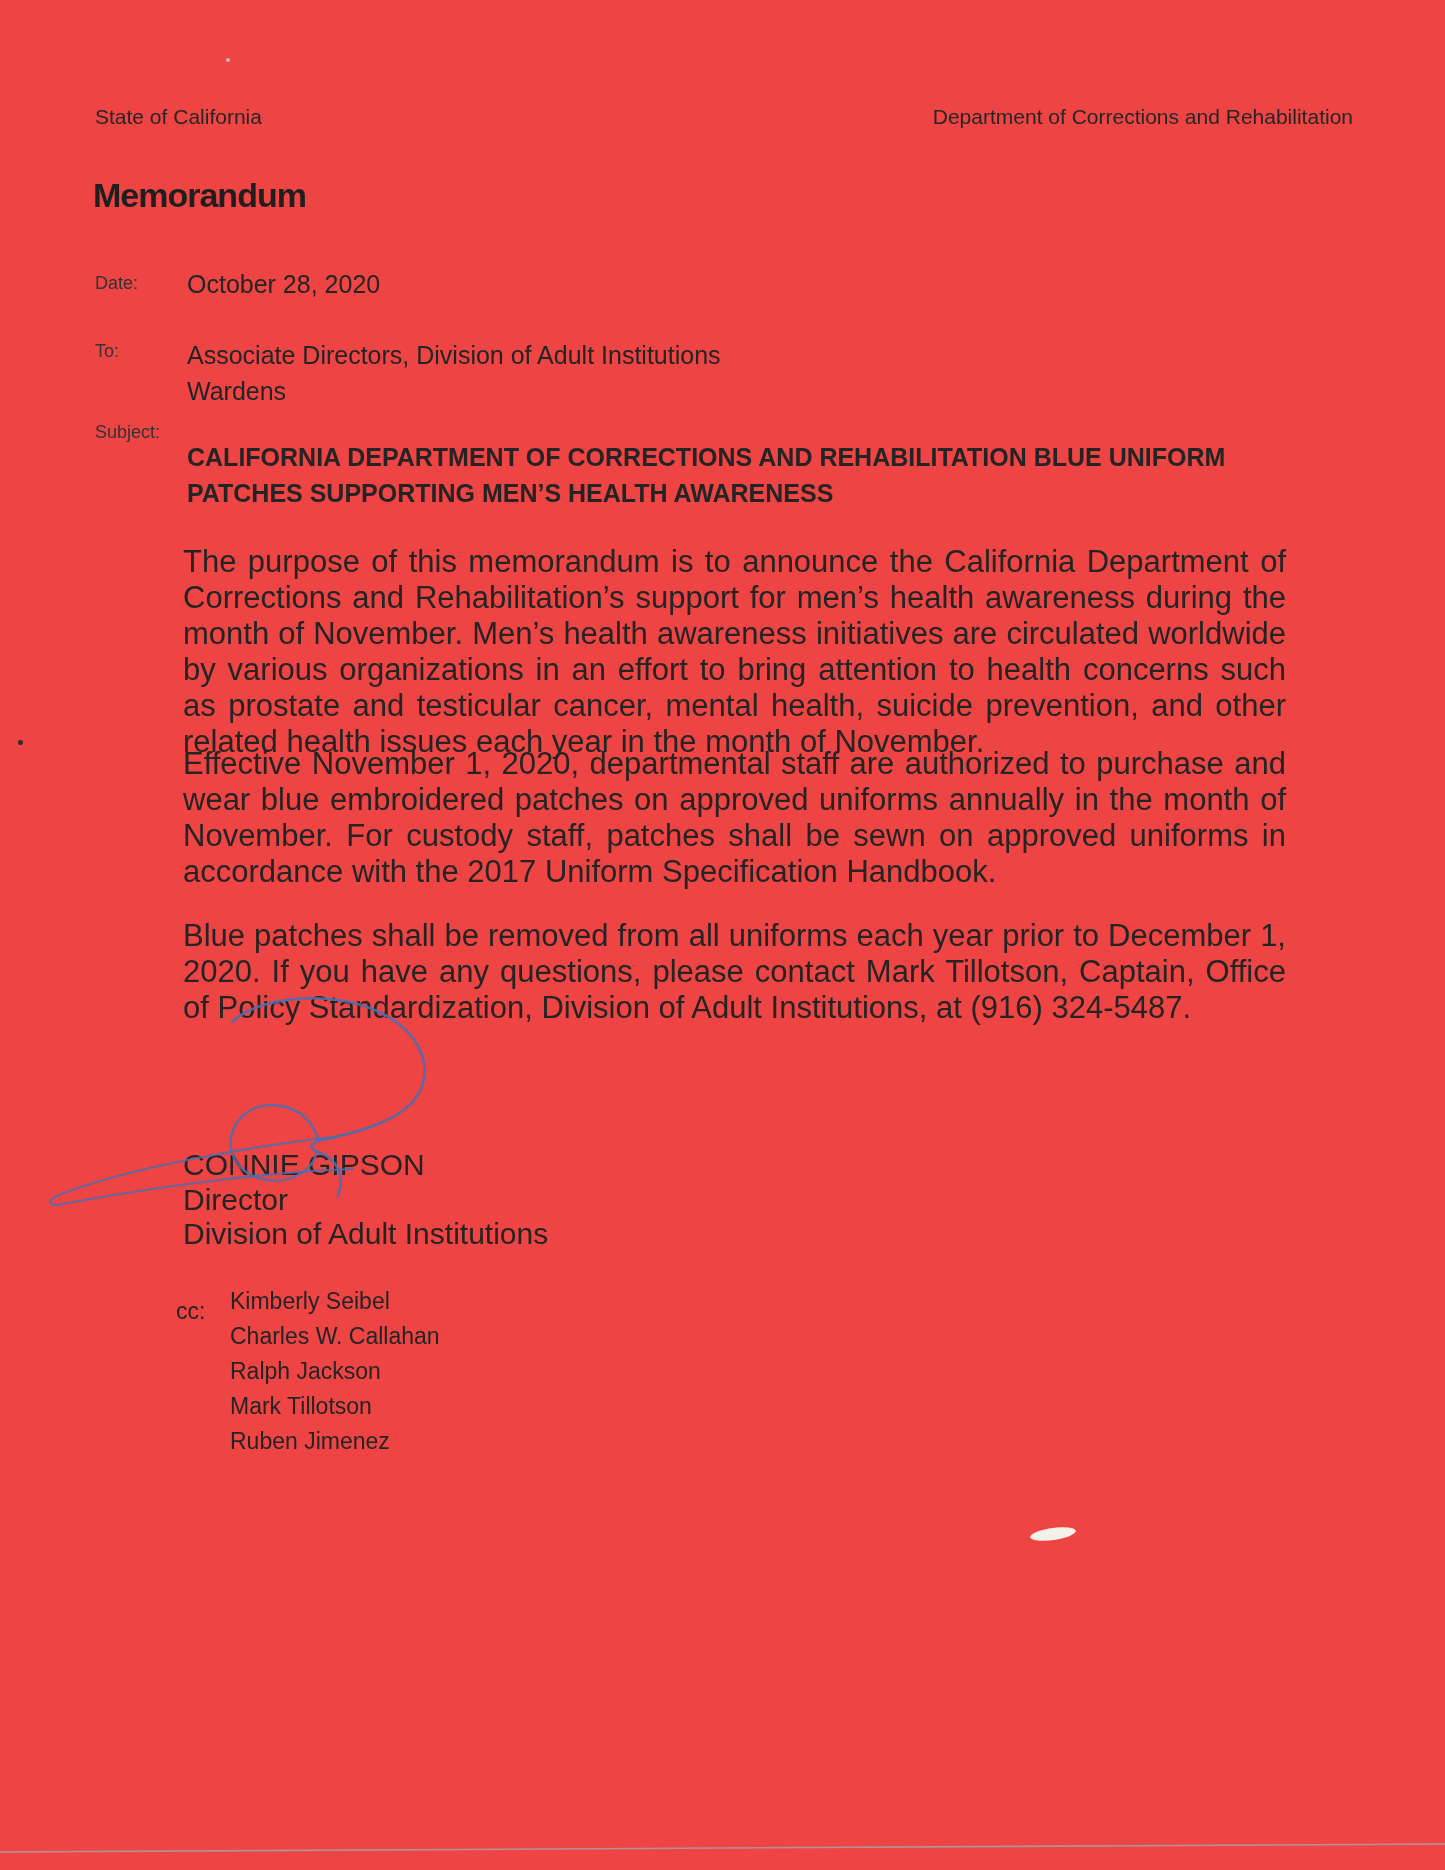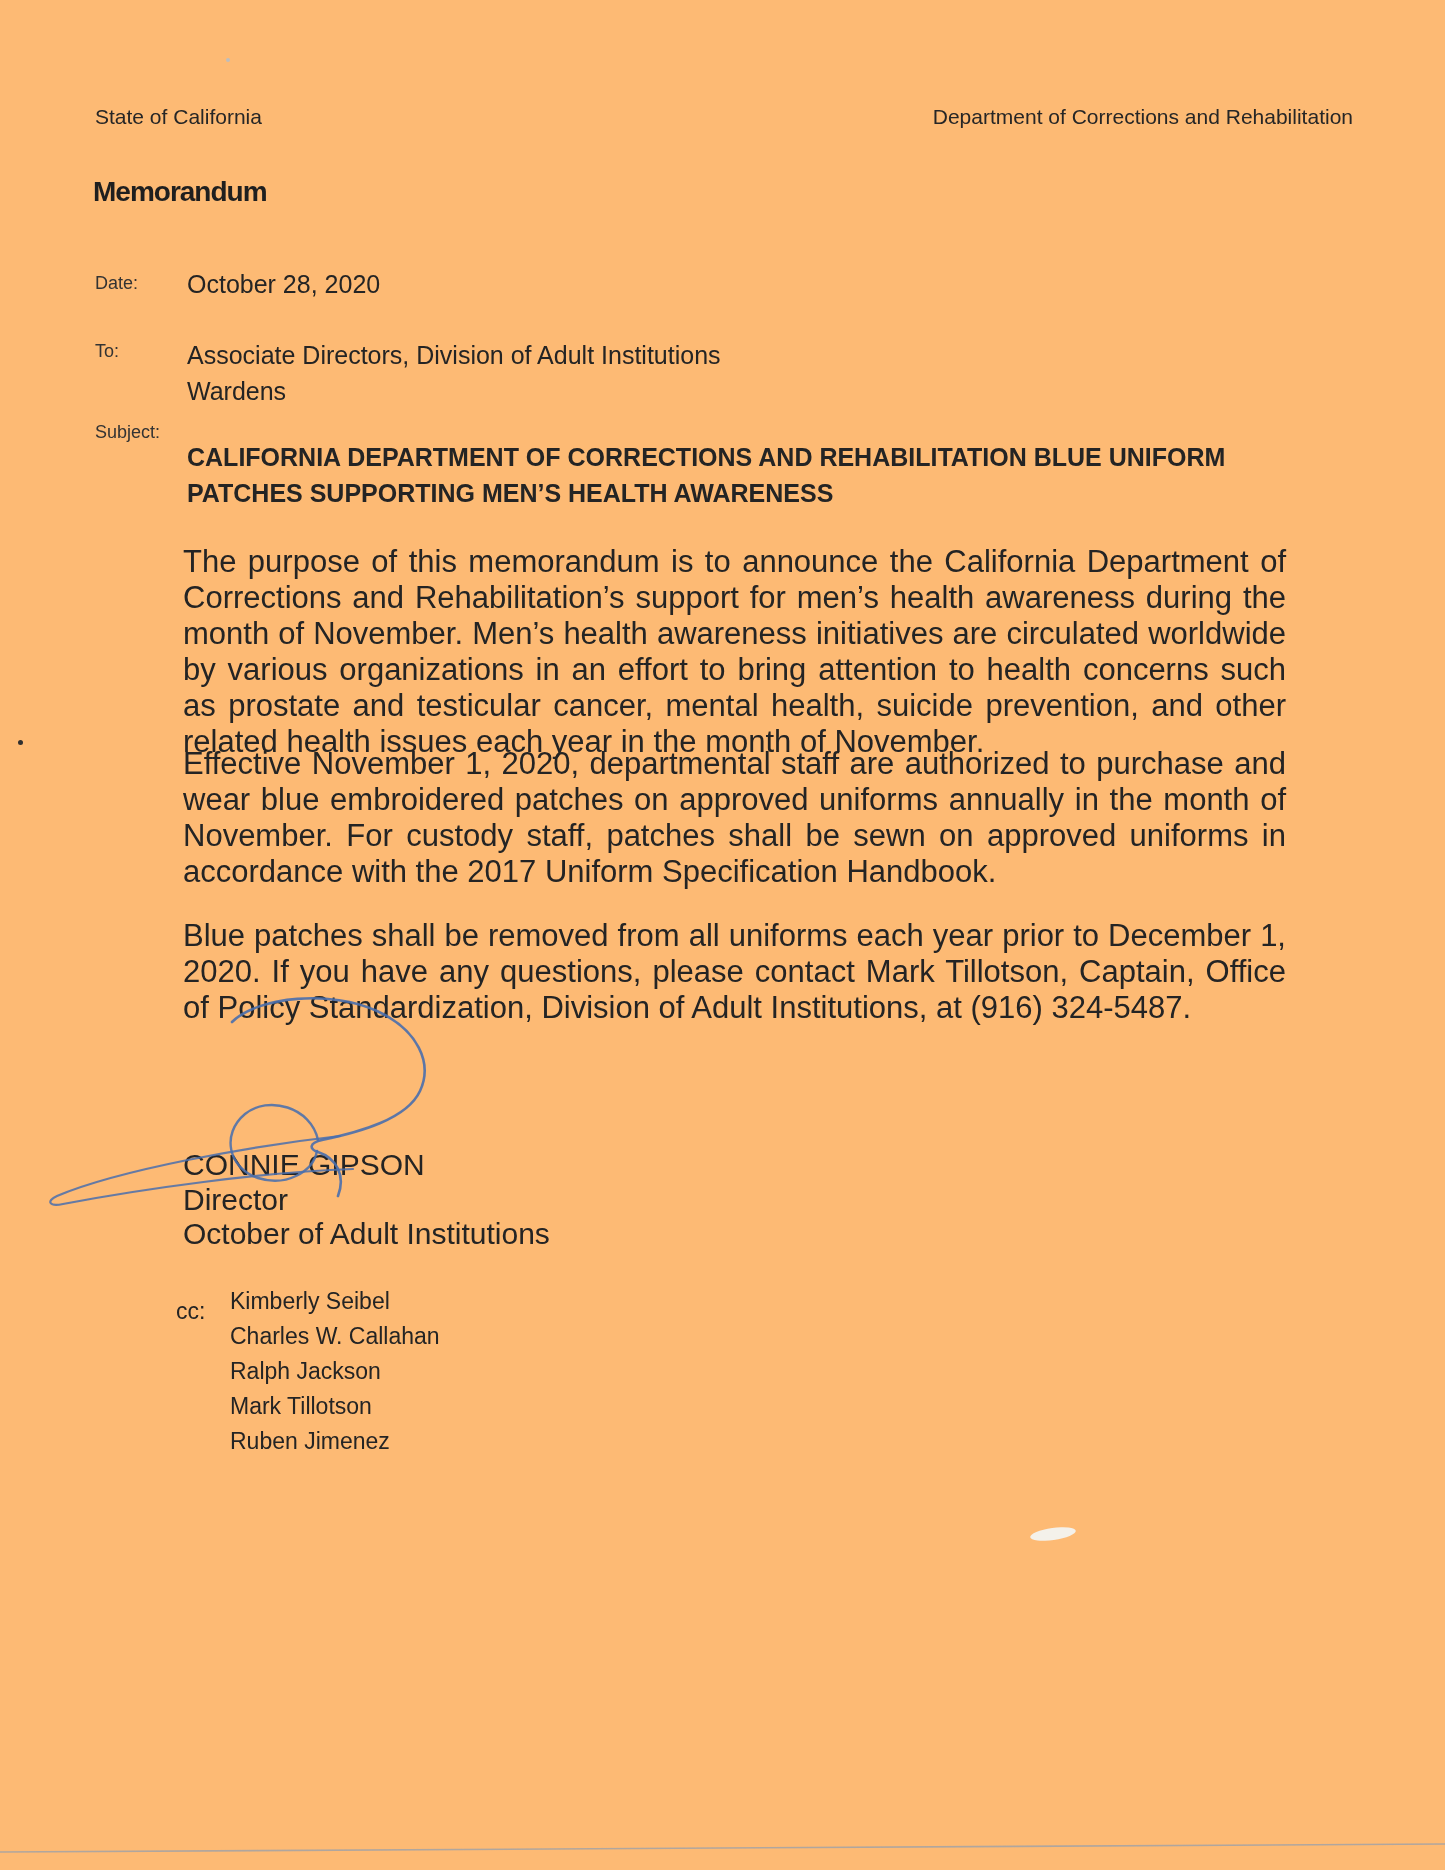--- a/index.html
+++ b/index.html
@@ -1,39 +1,39 @@
 <!DOCTYPE html>
 <html><head>
 <meta charset="utf-8">
 <style>
   * { margin: 0; padding: 0; box-sizing: border-box; }
   html, body { background: #ffffff; }
   .page {
     position: relative;
     width: 1445px;
     height: 1870px;
-    background: #fdba74;
+    background: #ef4444;
     font-family: "Liberation Sans", sans-serif;
     color: #232323;
     overflow: hidden;
   }
   .hdr {
     position: absolute;
     top: 104px;
     font-size: 21px;
     line-height: 26px;
     color: #262626;
   }
   .hdr-left { left: 95px; }
   .hdr-right { right: 92px; text-align: right; }
   .memo-title {
     position: absolute;
     left: 93px;
     top: 176px;
-    font-size: 28px;
+    font-size: 34px;
     font-weight: bold;
     letter-spacing: -1px;
     color: #1f1f1f;
   }
   .label {
     position: absolute;
     left: 95px;
     font-size: 18px;
     color: #333333;
   }
@@ -121,21 +121,21 @@
 
   <div class="label" style="top:422px;text-align:right;">Subject:</div>
   <div class="value subject-value" style="top:439px;">CALIFORNIA DEPARTMENT OF CORRECTIONS AND REHABILITATION BLUE UNIFORM PATCHES SUPPORTING MEN’S HEALTH AWARENESS</div>
 
   <div class="para" style="top:544px;">The purpose of this memorandum is to announce the California Department of Corrections and Rehabilitation’s support for men’s health awareness during the month of November. Men’s health awareness initiatives are circulated worldwide by various organizations in an effort to bring attention to health concerns such as prostate and testicular cancer, mental health, suicide prevention, and other related health issues each year in the month of November.</div>
   <div class="para" style="top:746px;">Effective November 1, 2020, departmental staff are authorized to purchase and wear blue embroidered patches on approved uniforms annually in the month of November. For custody staff, patches shall be sewn on approved uniforms in accordance with the 2017 Uniform Specification Handbook.</div>
   <div class="para" style="top:918px;">Blue patches shall be removed from all uniforms each year prior to December 1, 2020.  If you have any questions, please contact Mark Tillotson, Captain, Office of Policy Standardization, Division of Adult Institutions, at (916) 324-5487.</div>
 
   <div class="sig-text" style="top:1148px;">CONNIE GIPSON</div>
   <div class="sig-text" style="top:1183px;">Director</div>
-  <div class="sig-text" style="top:1217px;">October of Adult Institutions</div>
+  <div class="sig-text" style="top:1217px;">Division of Adult Institutions</div>
 
   <svg class="sig-svg" viewBox="0 0 470 235">
     <path d="M 232,37 C 258,11 332,5 377,26 C 418,45 433,78 420,106
              C 407,134 360,147 322,155 C 309,158 309,164 318,167
              C 336,173 346,190 338,211" fill="none" stroke="#4a6fad" stroke-width="2.6" stroke-linecap="round" opacity="0.9"></path>
     <path d="M 318,155 C 311,122 268,110 245,129 C 221,149 228,183 258,193
              C 286,202 313,187 317,166" fill="none" stroke="#4a6fad" stroke-width="2.4" stroke-linecap="round" opacity="0.88"></path>
     <path d="M 340,151 C 250,161 118,185 57,211 C 46,216 49,222 63,219
              C 142,204 262,187 353,184" fill="none" stroke="#4a6fad" stroke-width="2.2" stroke-linecap="round" opacity="0.85"></path>
   </svg>

